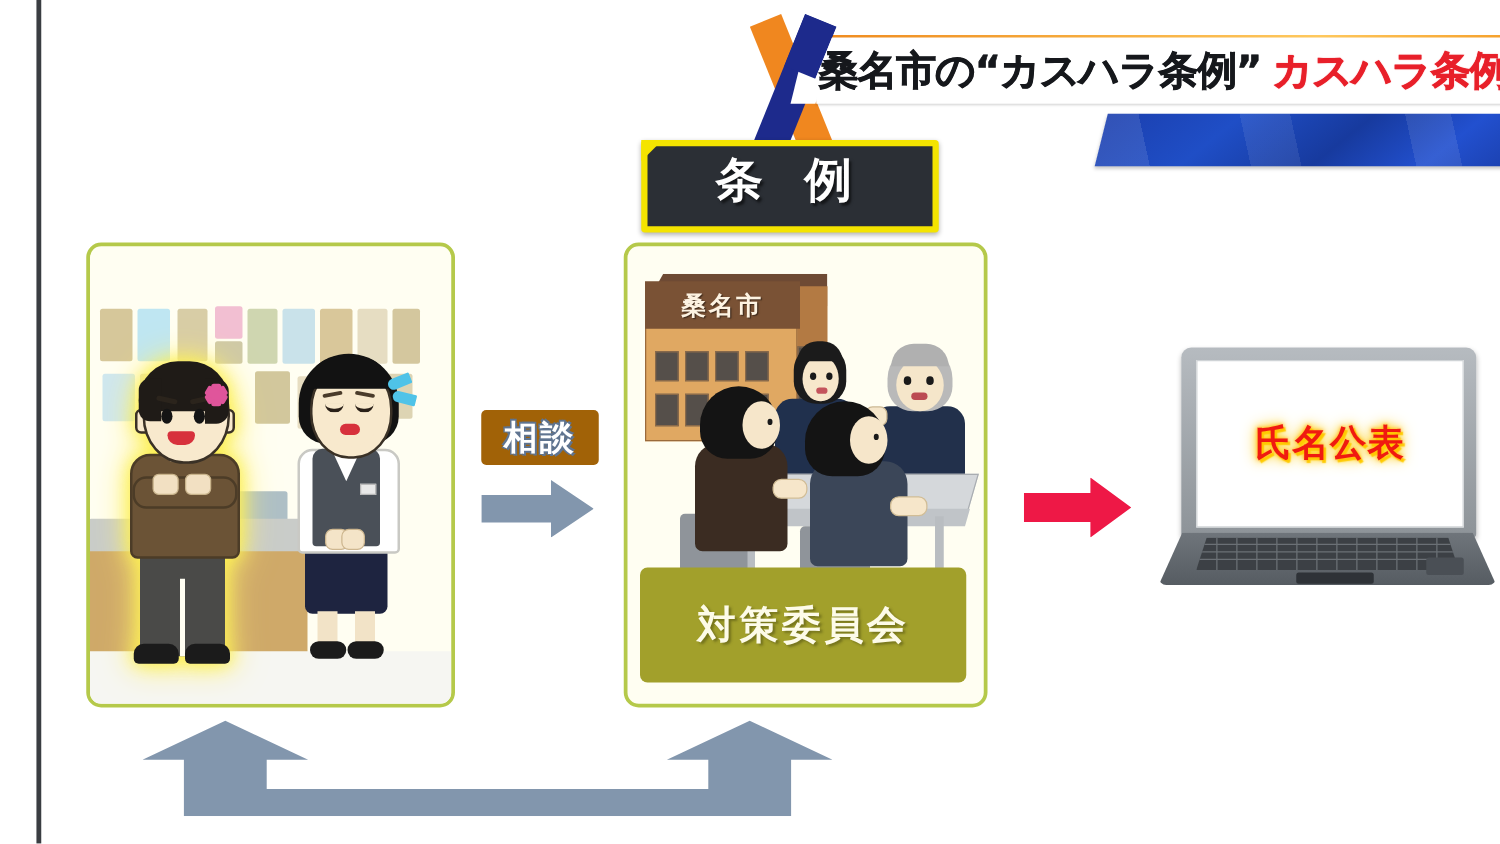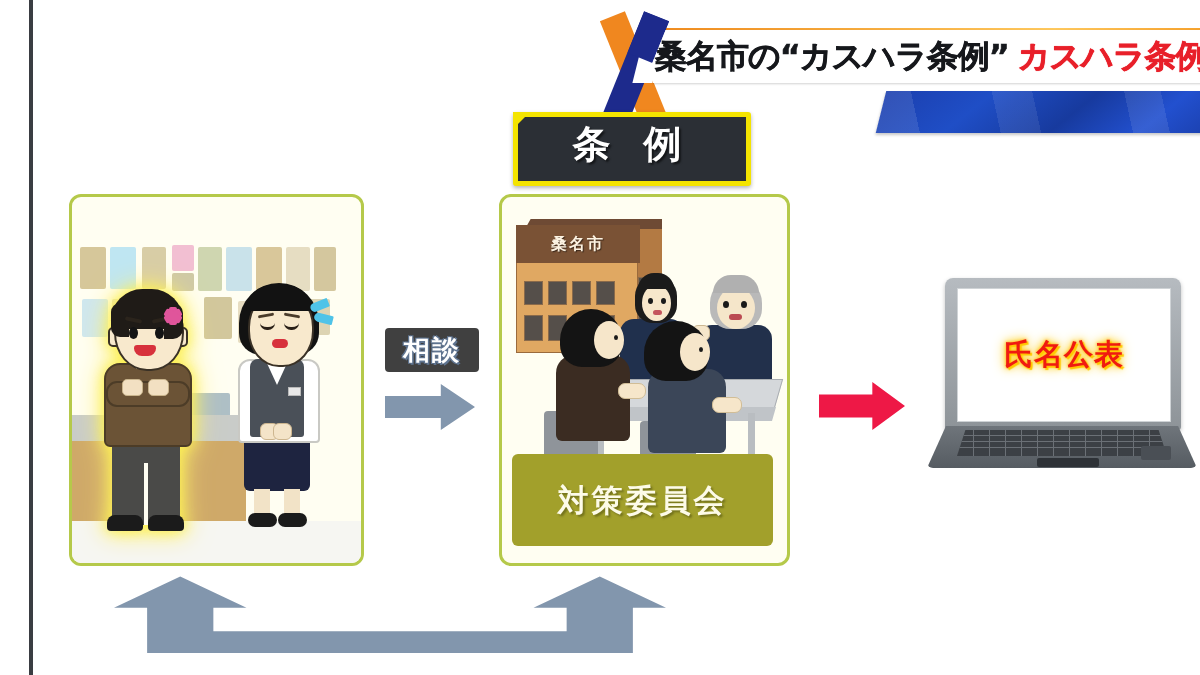--- a/index.html
+++ b/index.html
@@ -146,21 +146,21 @@
   .sweat i:nth-child(2){left:4px;top:13px;transform:rotate(14deg);}
 
   
   .bldg{position:absolute;left:14px;top:22px;width:146px;height:132px;}
   .bldg-roof{position:absolute;left:0;top:0;width:146px;height:26px;background:#6e4a34;
     clip-path:polygon(10% 0,100% 0,100% 100%,0 100%);}
   .bldg-side{position:absolute;left:118px;top:10px;width:28px;height:122px;background:#b37a43;}
   .bldg-face{position:absolute;left:0;top:22px;width:120px;height:110px;background:#e0a862;border:1.5px solid #9a6a3c;}
   .bldg-sign{position:absolute;left:0;top:6px;width:124px;height:38px;background:#7a5235;
     display:flex;align-items:center;justify-content:center;
-    color:#fdf3e2;font-size:16px;font-weight:bold;letter-spacing:2px;
+    color:#fdf3e2;font-size:20px;font-weight:bold;letter-spacing:2px;
     text-shadow:1px 1px 1px rgba(0,0,0,.5);font-family:Liberation Serif, serif;}
   .win{position:absolute;background:#554f4a;border:1px solid #8a6a4a;}
   .meet-table{position:absolute;left:84px;top:182px;width:190px;height:34px;background:#d5d8db;
     transform:skewX(-16deg);border:1.5px solid #a9adb1;}
   .meet-table2{position:absolute;left:76px;top:210px;width:196px;height:14px;background:#c0c4c8;
     transform:skewX(-16deg);}
   .tleg{position:absolute;width:7px;height:62px;background:#b9bdc1;}
   .chair{position:absolute;background:#8f949a;border-radius:4px;}
   .person{position:absolute;}
   .p-head{position:absolute;border-radius:50%;}
@@ -170,21 +170,21 @@
   .cap-green{position:absolute;left:10px;top:257px;width:261px;height:92px;
     background:#a2a02b;border-radius:6px;display:flex;flex-direction:column;
     align-items:center;justify-content:center;}
   .cap-green span{font-size:31px;font-weight:bold;color:#fdfbe8;letter-spacing:3px;line-height:1.18;
     text-shadow:2px 2px 2px rgba(60,60,10,.45);}
 
   
   .arrow-right-gray{position:absolute;left:356px;top:384px;width:90px;height:46px;
     background:#8296ad;
     clip-path:polygon(0 26%,62% 26%,62% 0,100% 50%,62% 100%,62% 74%,0 74%);}
-  .lbl{position:absolute;background:#404040;border-radius:4px;
+  .lbl{position:absolute;background:#a16207;border-radius:4px;
     display:flex;align-items:center;justify-content:center;
     font-weight:bold;color:#ffffff;letter-spacing:2px;
     text-shadow:1.5px 1.5px 0 #5f7490,-1.2px 1.2px 0 #5f7490,1.2px -1.2px 0 #5f7490,-1.2px -1.2px 0 #5f7490;}
   #lbl-soudan{left:356px;top:328px;width:94px;height:44px;font-size:27px;}
   #lbl-choushu{left:307px;top:573px;width:96px;height:44px;font-size:27px;}
 
   .arrow-u{position:absolute;left:85px;top:575px;width:552px;height:78px;background:#8296ad;
     clip-path:polygon(
       0 42%, 6% 42%, 6% 100%, 94% 100%, 94% 42%, 100% 42%,
       88% 2%, 76% 42%, 82% 42%, 82% 72%, 18% 72%, 18% 42%, 24% 42%, 12% 2%);}

